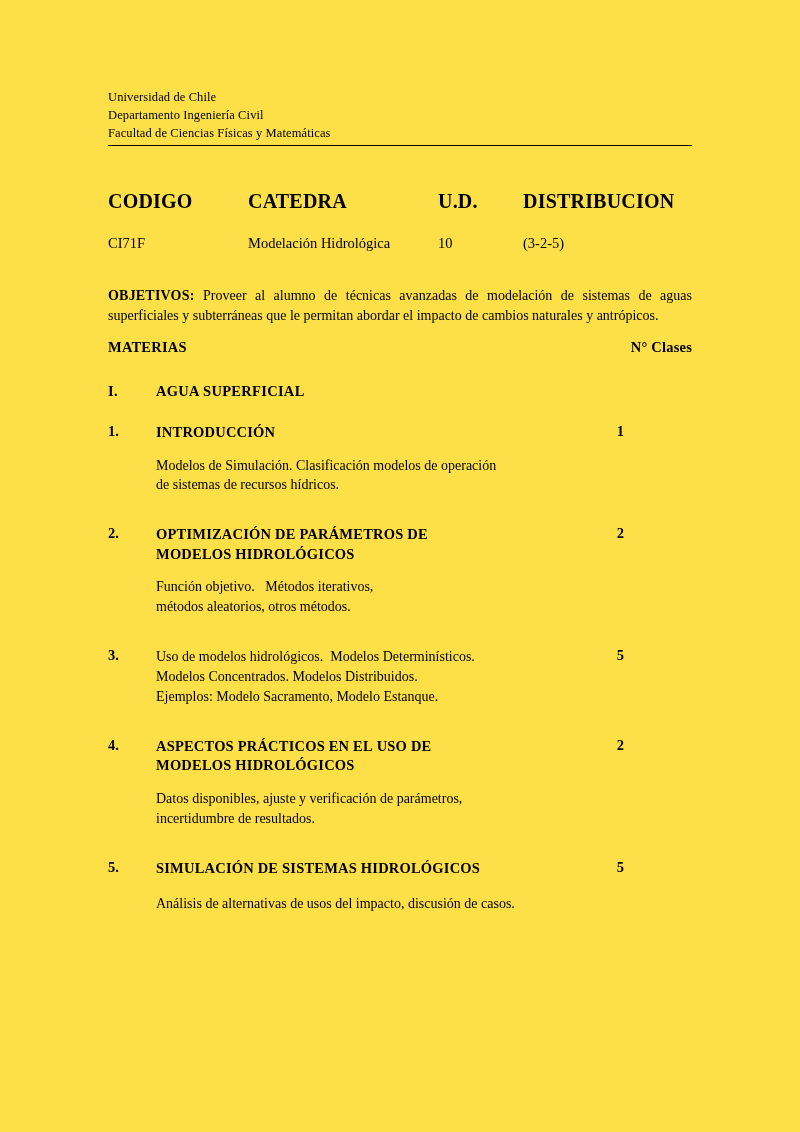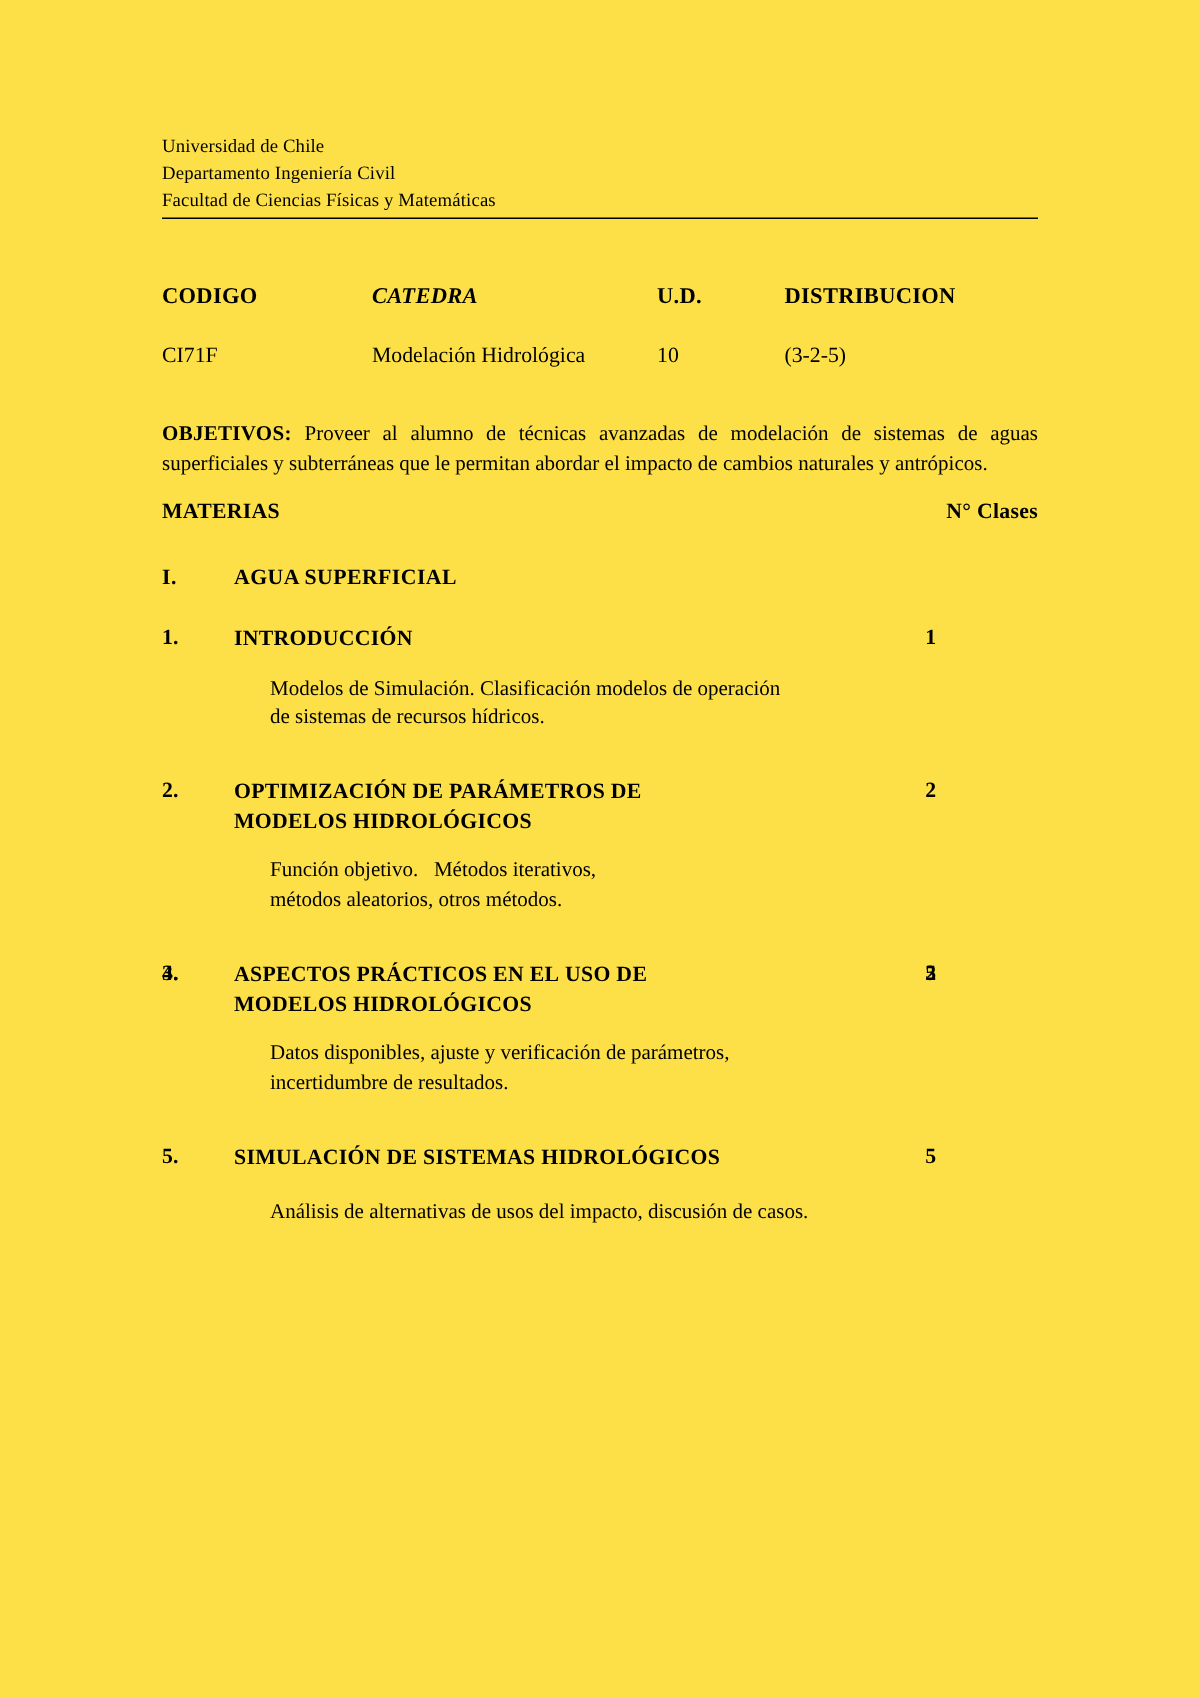--- a/index.html
+++ b/index.html
@@ -54,26 +54,26 @@
   }
   .course-table th,
   .course-table td {
     text-align: left;
     padding: 0;
     vertical-align: top;
     font-size: 14.5px;
   }
   .course-table th {
     font-weight: bold;
-    font-size: 15px;
+    font-size: 20px;
     letter-spacing: 0.2px;
     padding-bottom: 22px;
   }
   .col-codigo   { width: 140px; }
-  .col-catedra  { width: 190px; font-style: italic; }
+  .col-catedra  { width: 190px; }
   .col-ud       { width: 85px; }
   .col-dist     { width: 169px; }
 
   
   .objectives {
     margin-top: 34px;
     font-size: 14px;
     line-height: 1.38;
     text-align: justify;
   }
@@ -132,21 +132,21 @@
     letter-spacing: 0.2px;
   }
   .topic .hours {
     position: absolute;
     right: 68px;
     top: 0;
     font-weight: bold;
     font-size: 14.5px;
   }
   .topic .desc {
-    margin-left: 72px;
+    margin-left: 48px;
     margin-top: 13px;
     font-size: 14px;
     line-height: 1.42;
   }
   .topic.spaced-desc .desc {
     margin-top: 16px;
   }
   .topic.gap-large {
     margin-top: 30px;
   }
@@ -205,20 +205,21 @@
     <div class="topic gap-large">
       <span class="num">2.</span>
       <div class="title">OPTIMIZACIÓN&nbsp;DE&nbsp;PARÁMETROS&nbsp;DE<br>MODELOS&nbsp;HIDROLÓGICOS</div>
       <span class="hours">2</span>
       <div class="desc">Función&nbsp;objetivo.&nbsp;&nbsp;&nbsp;Métodos&nbsp;iterativos,<br>métodos&nbsp;aleatorios,&nbsp;otros&nbsp;métodos.</div>
     </div>
 
     <div class="topic gap-large">
       <span class="num">3.</span>
       <span class="hours">5</span>
+      <div class="desc">Uso&nbsp;de&nbsp;modelos&nbsp;hidrológicos.&nbsp;&nbsp;Modelos&nbsp;Determinísticos.<br>Modelos&nbsp;Concentrados.&nbsp;Modelos&nbsp;Distribuidos.<br>Ejemplos:&nbsp;Modelo&nbsp;Sacramento,&nbsp;Modelo&nbsp;Estanque.</div>
     </div>
 
     <div class="topic gap-large">
       <span class="num">4.</span>
       <div class="title">ASPECTOS&nbsp;PRÁCTICOS&nbsp;EN&nbsp;EL&nbsp;USO&nbsp;DE<br>MODELOS&nbsp;HIDROLÓGICOS</div>
       <span class="hours">2</span>
       <div class="desc">Datos&nbsp;disponibles,&nbsp;ajuste&nbsp;y&nbsp;verificación&nbsp;de&nbsp;parámetros,<br>incertidumbre&nbsp;de&nbsp;resultados.</div>
     </div>
 
     <div class="topic gap-large spaced-desc">

